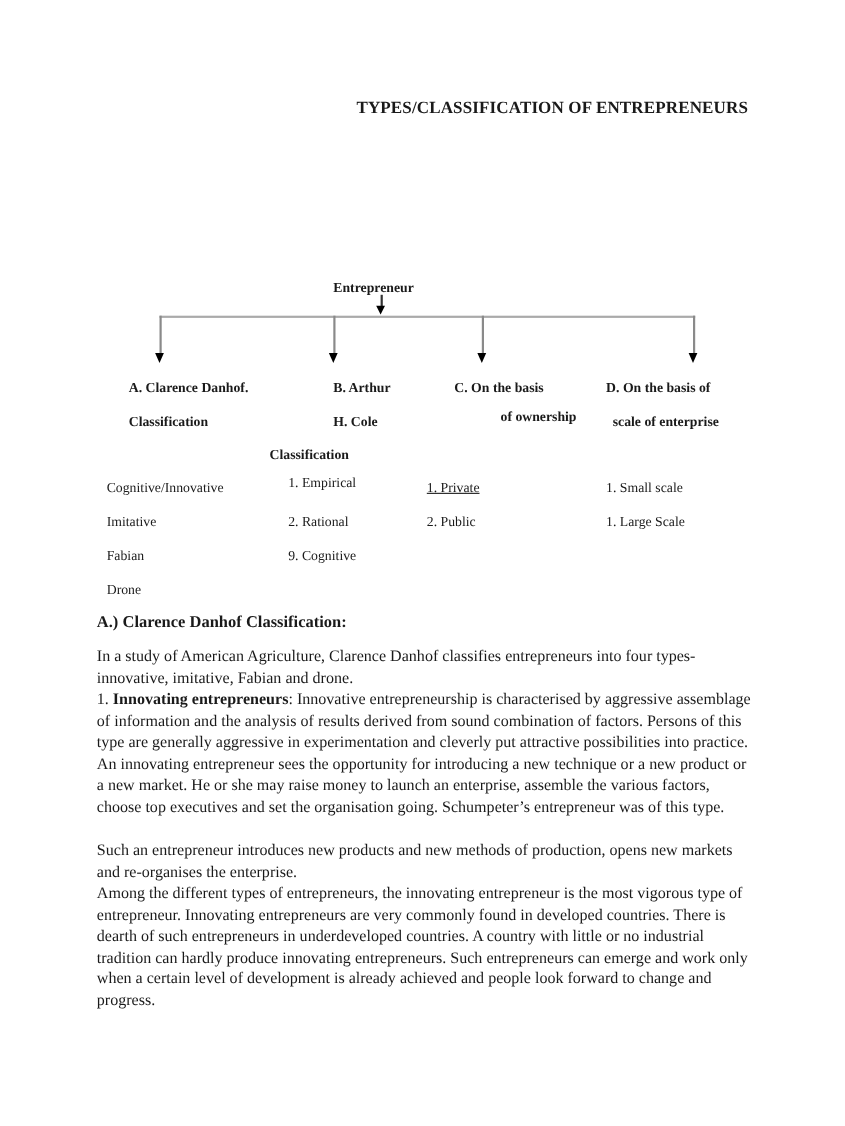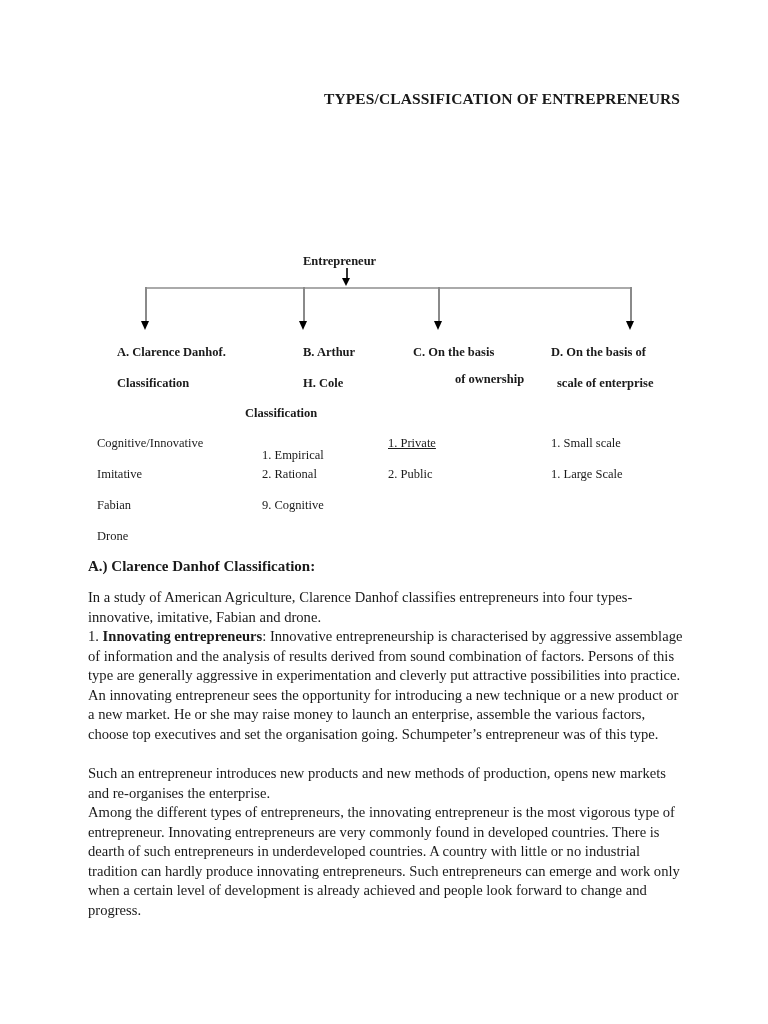--- a/index.html
+++ b/index.html
@@ -167,21 +167,21 @@
     <div class="col-head-2" style="left:419px; top:372px;margin-left:36px;">of ownership</div>
 
     <div class="col-head" style="left:551px; top:345px;">D. On the basis of</div>
     <div class="col-head-2" style="left:557px; top:376px;">scale of enterprise</div>
 
     <div class="col-item" style="left:97px; top:436px;">Cognitive/Innovative</div>
     <div class="col-item" style="left:97px; top:467px;">Imitative</div>
     <div class="col-item" style="left:97px; top:498px;">Fabian</div>
     <div class="col-item" style="left:97px; top:529px;">Drone</div>
 
-    <div class="col-item" style="left:262px; top:448px;">1. Empirical</div>
+    <div class="col-item" style="left:262px; top:432px;">1. Empirical</div>
     <div class="col-item" style="left:262px; top:467px;">2. Rational</div>
     <div class="col-item" style="left:262px; top:498px;">9. Cognitive</div>
 
     <div class="col-item" style="left:388px; top:436px;text-decoration:underline;">1. Private</div>
     <div class="col-item" style="left:388px; top:467px;">2. Public</div>
 
     <div class="col-item" style="left:551px; top:436px;">1. Small scale</div>
     <div class="col-item" style="left:551px; top:467px;">1. Large Scale</div>
 
   </div>

